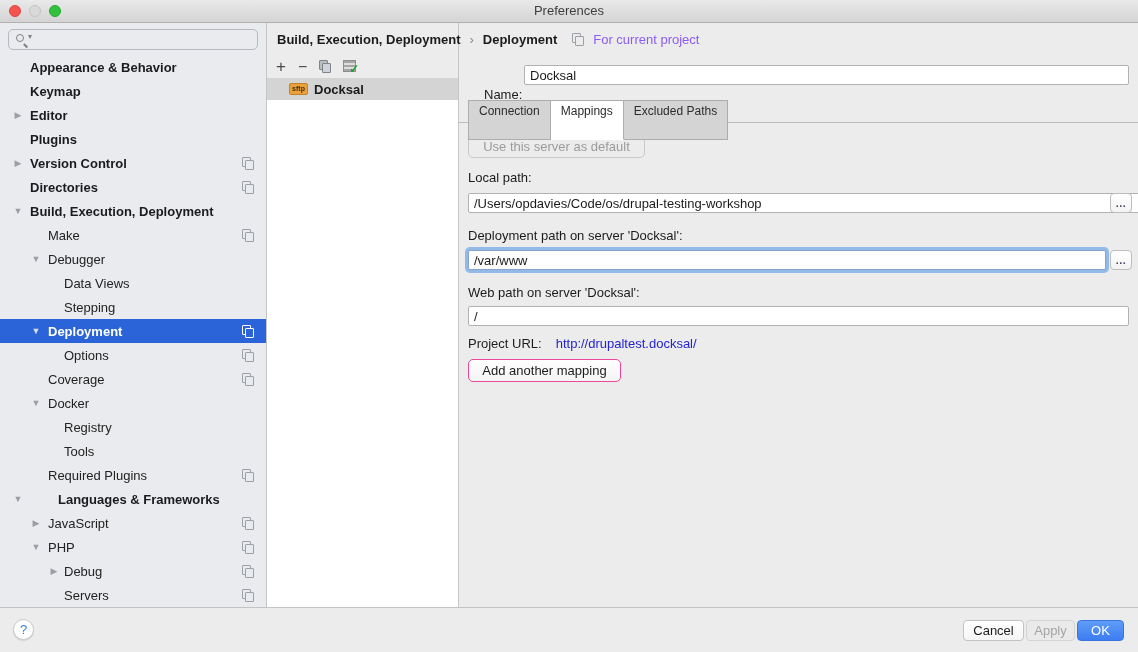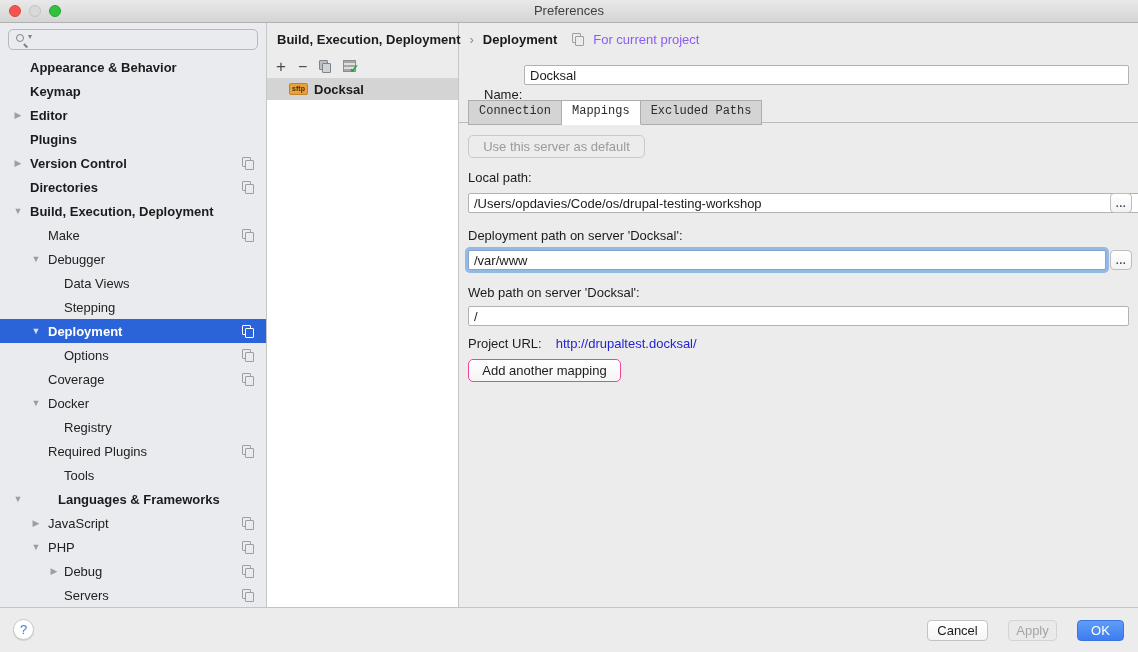--- a/index.html
+++ b/index.html
@@ -76,21 +76,21 @@
     text-align:center; line-height:10px; flex:0 0 auto; }
 
   
   .right { position:absolute; left:458px; top:23px; right:0; bottom:45px;
     background:#ececec; border-left:1px solid #c6c6c6; }
   .flabel { position:absolute; font-size:13px; color:#1b1b1d; white-space:nowrap; }
   .tinput { position:absolute; height:20px; background:#fff; border:1px solid #b2b2b2;
     border-radius:2px; font-size:13px; padding:0 5px; color:#1b1b1d;
     font-family:"Liberation Sans", sans-serif; }
   .tinput.focused { border:1px solid #84a5d2; box-shadow:0 0 0 3px #93bae6; }
-  .tabs { position:absolute; left:9px; top:77px; height:25px; display:flex; z-index:2;font-family:Liberation Mono, monospace; }
+  .tabs { position:absolute; left:9px; top:77px; height:40px; display:flex; z-index:2; }
   .tab { border:1px solid #adadad; border-left:none; background:#d4d4d4; padding:0 10px;
     font-size:12px; line-height:21px; color:#2c2c2c; }
   .tab:first-child { border-left:1px solid #adadad; }
   .tab.active { background:#fff; border-bottom-color:#fff; }
   .tabline { position:absolute; left:0; right:0; top:99px; border-top:1px solid #bcbcbc; }
   .btn { border:1px solid #ec4899; border-radius:5px; background:linear-gradient(#ffffff,#f4f4f4);
     font-size:13px; color:#1b1b1d; text-align:center;
     font-family:"Liberation Sans", sans-serif; }
   .btn.disabledbtn { background:transparent; color:#9b9b9b; border-color:#c9c9c9; }
   .browse { position:absolute; width:22px; height:20px; border:1px solid #bdbdbd; border-radius:4px;
@@ -98,21 +98,21 @@
     text-align:center; line-height:16px; letter-spacing:0.5px; }
   .urlrow { position:absolute; left:9px; top:313px; font-size:13px; }
   .link { color:#2323d3; text-decoration:none; margin-left:14px; }
 
   
   .bottombar { position:absolute; left:0; right:0; bottom:0; height:45px;
     background:#ececec; border-top:1px solid #c4c4c4; }
   .help { position:absolute; left:13px; top:11px; width:21px; height:21px; border-radius:50%;
     background:#fff; border:1px solid #c9c9c9; box-shadow:0 1px 1px rgba(0,0,0,.12);
     color:#2f7ce6; text-align:center; line-height:19px; font-size:13px; }
-  .footbtns { position:absolute; right:14px; top:12px; display:flex; gap:20px; }
+  .footbtns { position:absolute; right:14px; top:12px; display:flex; gap:2px; }
   .fbtn { height:21px; border-radius:4px; font-size:13px; line-height:19px; text-align:center;
     font-family:"Liberation Sans", sans-serif; }
   .fbtn.cancel { width:61px; background:linear-gradient(#ffffff,#f5f5f5); border:1px solid #c3c3c3; color:#1b1b1d; }
   .fbtn.apply { width:49px; background:#eaeaea; border:1px solid #d4d4d4; color:#a5a5a5; }
   .fbtn.ok { width:47px; background:linear-gradient(#5f9df7,#3d7df2); border:1px solid #3a74e0; color:#fff; }
 </style>
 </head>
 <body>
 
 <div class="titlebar">
@@ -184,25 +184,25 @@
         <span class="copy-ico"></span>
       </div>
       <div class="trow">
         <span class="arrow" style="left: 30px;">▼</span>
         <span class="tlabel" style="left: 48px;">Docker</span>
       </div>
       <div class="trow">
         <span class="tlabel" style="left: 64px;">Registry</span>
       </div>
       <div class="trow">
+        <span class="tlabel" style="left: 64px;">Tools</span>
+      </div>
+      <div class="trow">
         <span class="tlabel" style="left: 48px;">Required Plugins</span>
         <span class="copy-ico"></span>
-      </div>
-      <div class="trow">
-        <span class="tlabel" style="left: 64px;">Tools</span>
       </div>
       <div class="trow bold">
         <span class="arrow" style="left: 12px;">▼</span>
         <span class="tlabel" style="left: 30px; padding-left: 28px;">Languages &amp; Frameworks</span>
       </div>
       <div class="trow">
         <span class="arrow" style="left: 30px;">▶</span>
         <span class="tlabel" style="left: 48px;">JavaScript</span>
         <span class="copy-ico"></span>
       </div>

